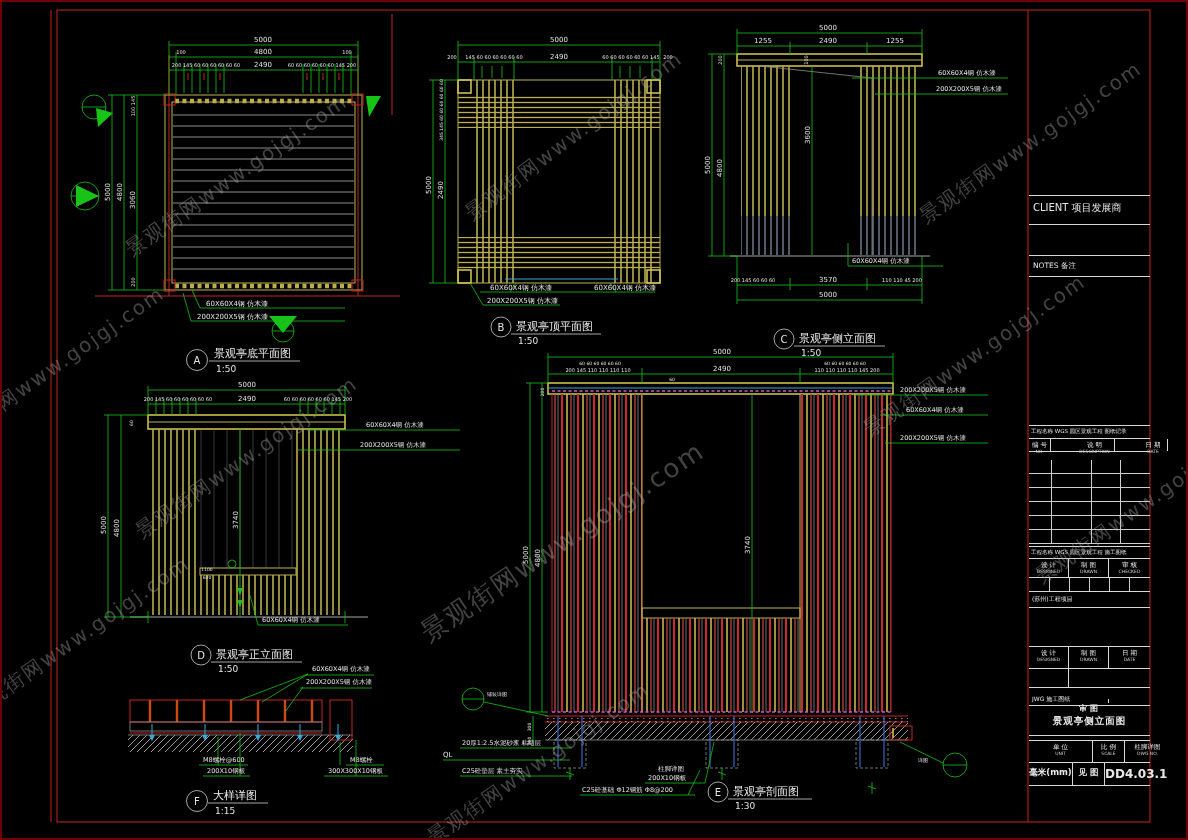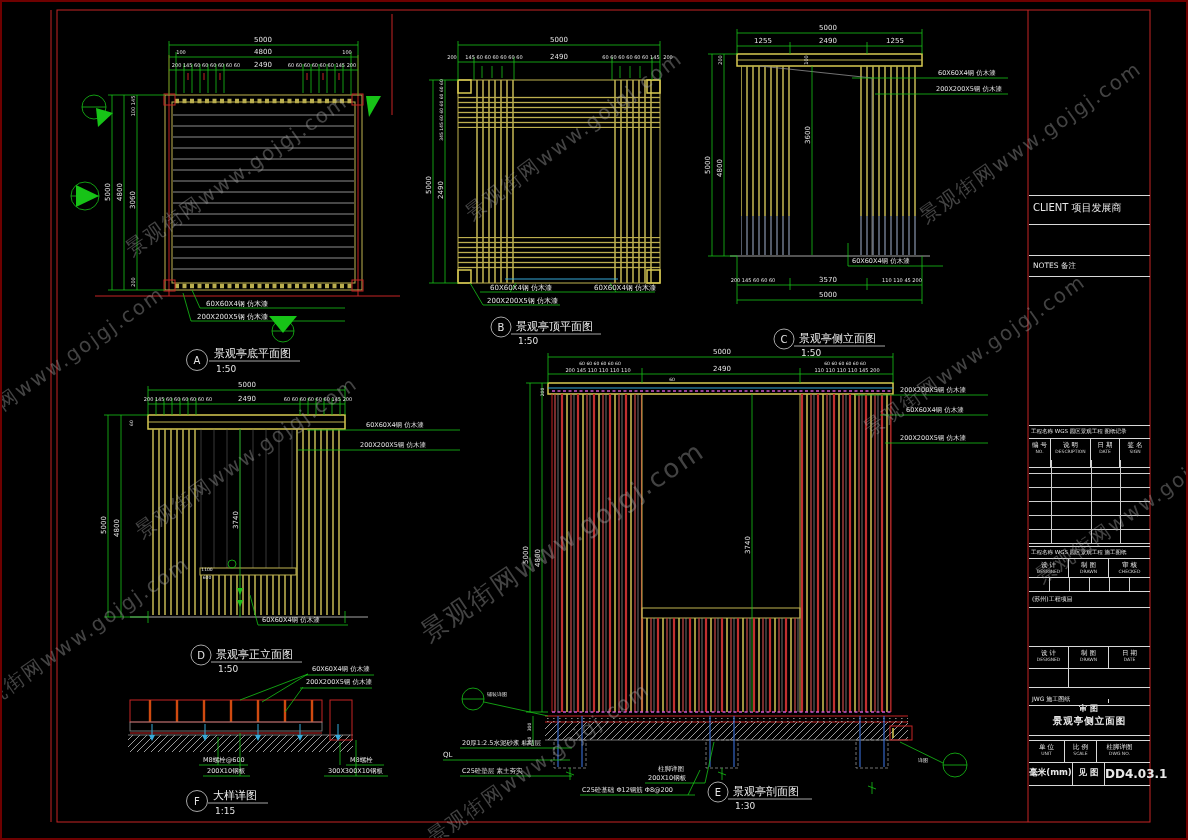--- a/index.html
+++ b/index.html
@@ -519,21 +519,21 @@
 
 
 <div class="tb">
   <div class="cell bt bb" style="top:185px;height:30px;font-size:10px;padding:5px 0 0 4px;">
     <span>CLIENT  项目发展商</span>
   </div>
   <div class="cell bt bb" style="top:245px;height:22px;font-size:7.5px;padding:5px 0 0 4px;">
     <span>NOTES  备注</span>
   </div>
   <div class="cell bt cap" style="top:415px;height:13px;">工程名称 WGS 园区景观工程 图纸记录</div>
-  <div class="cell bt bb hdr" style="top:428px;height:30px;">
+  <div class="cell bt bb hdr" style="top:428px;height:14px;gap:24px;">
     <div class="c" style="width:22px">
           <div class="cn">编 号</div>
           <div class="en">NO.</div>
         </div>
     <div class="c" style="width:40px">
           <div class="cn">说 明</div>
           <div class="en">DESCRIPTION</div>
         </div>
     <div class="c" style="width:29px">
           <div class="cn">日 期</div>
@@ -577,21 +577,21 @@
         </div>
   </div>
   <div class="cell bt bb hdr" style="top:658px;height:20px;">
     <div class="c" style="width:40px"></div>
     <div class="c" style="width:40px;font-weight:bold;font-size:8px;padding-top:4px;margin-top:30px;">审 图</div>
     <div class="c" style="width:41px"></div>
   </div>
   <div class="cell bb note" style="top:682px;height:14px;">JWG 施工图纸</div>
   <div class="cell bb bigttl" style="top:700px;height:26px;">景观亭侧立面图</div>
   <div class="cell bt hdr" style="top:730px;height:22px;">
-    <div class="c" style="width:36px">
+    <div class="c" style="width:64px">
           <div class="cn">单 位</div>
           <div class="en">UNIT</div>
         </div>
     <div class="c" style="width:32px">
           <div class="cn">比 例</div>
           <div class="en">SCALE</div>
         </div>
     <div class="c" style="width:45px">
           <div class="cn">柱脚详图</div>
           <div class="en">DWG NO.</div>

